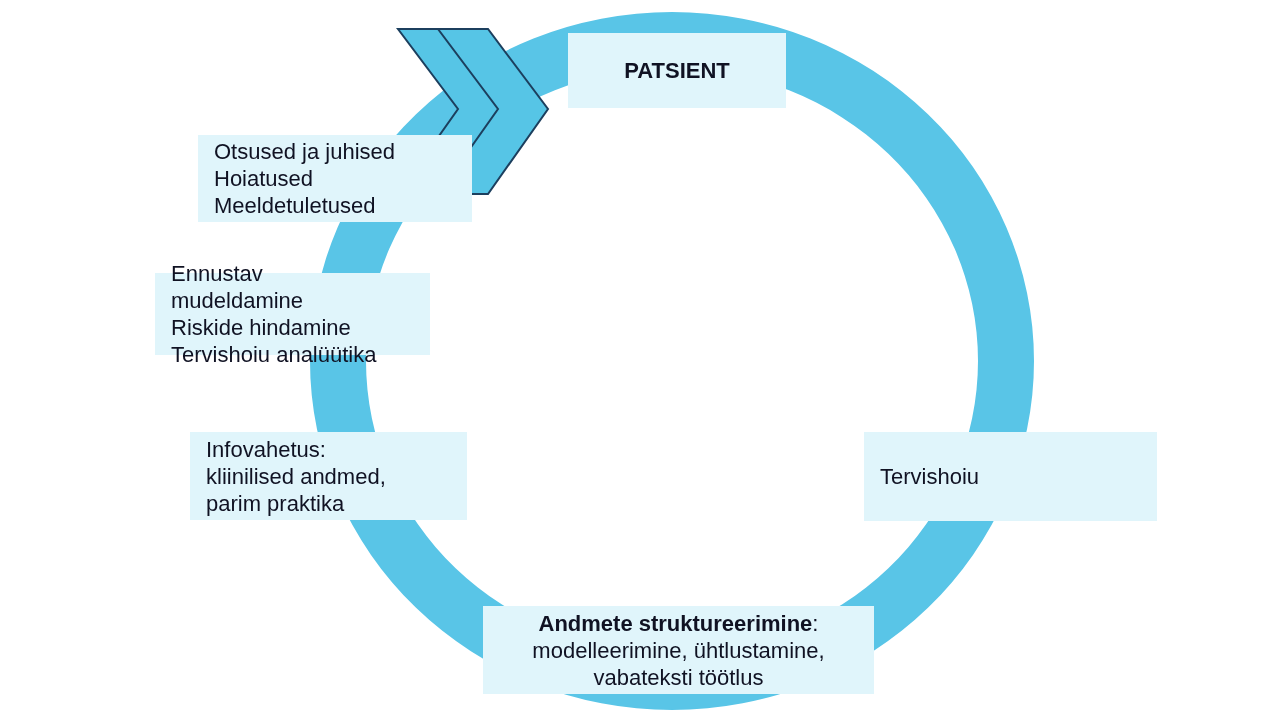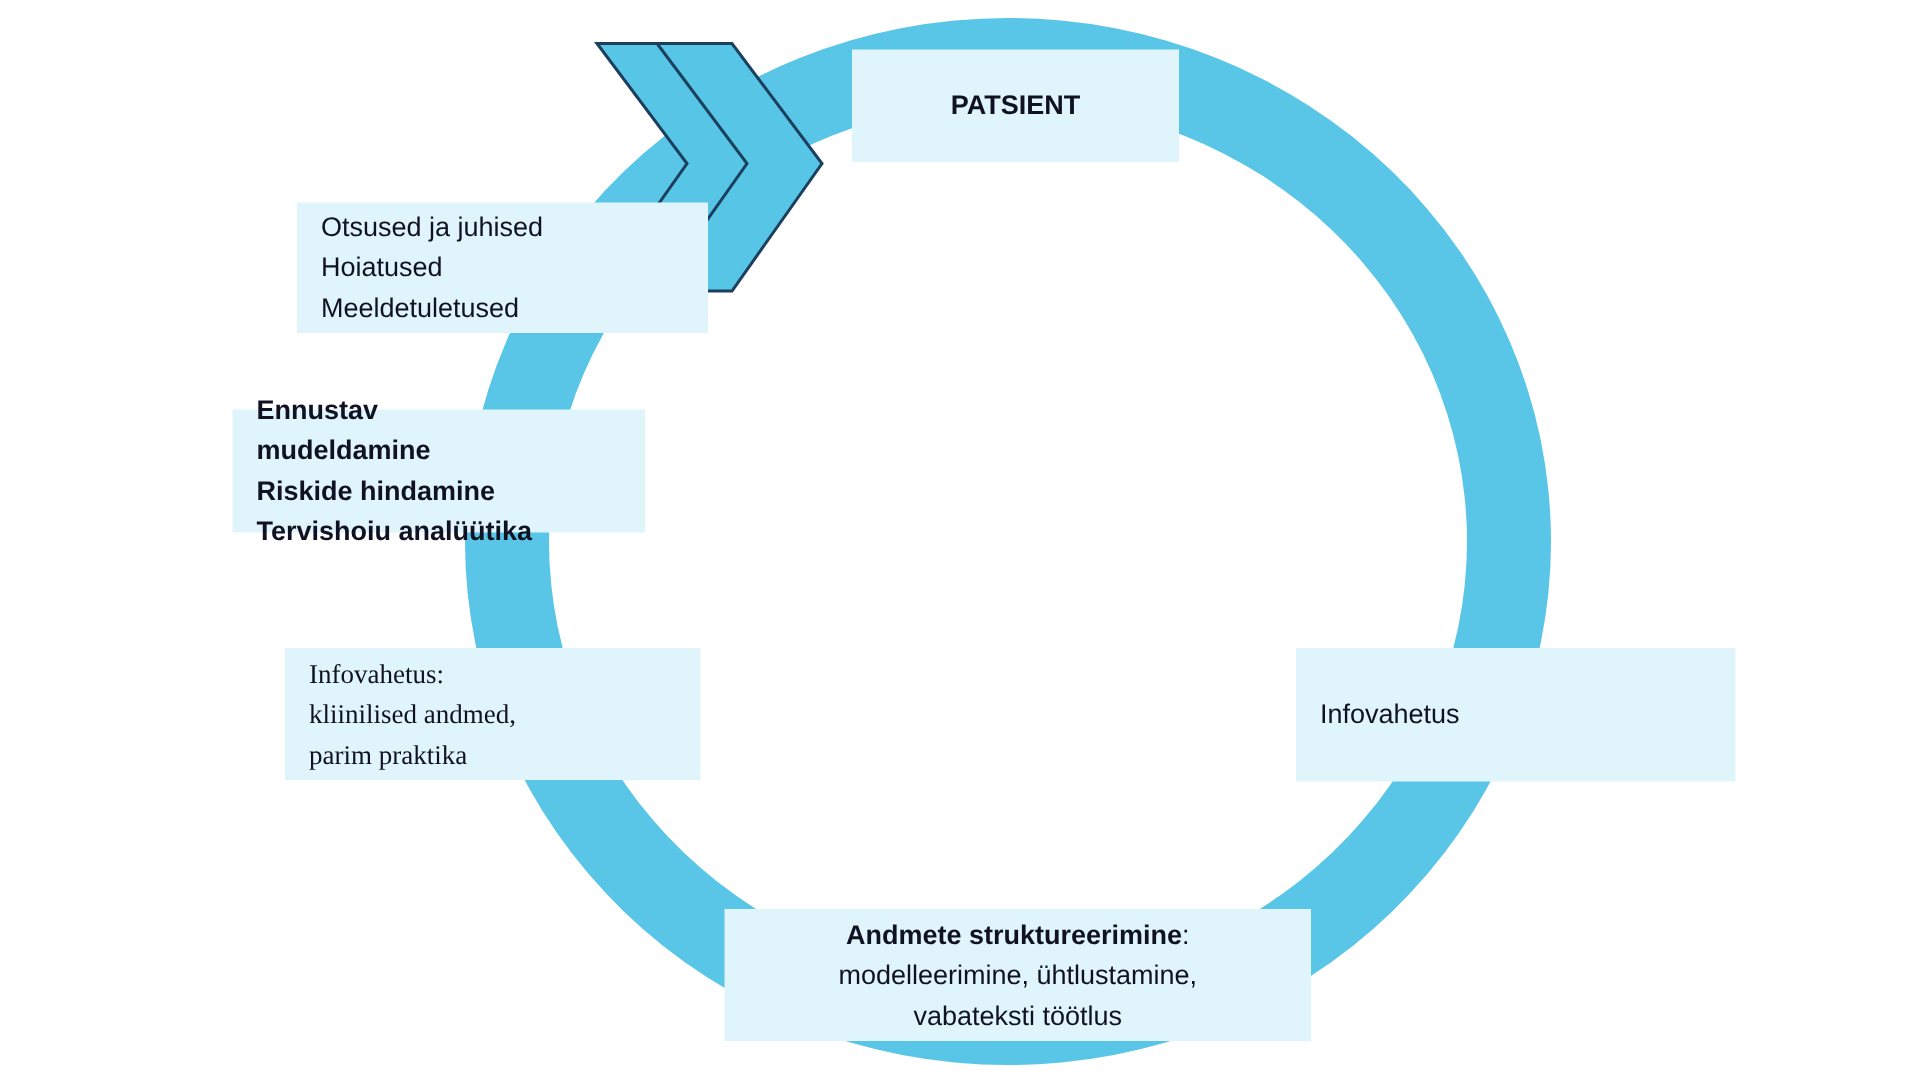--- a/index.html
+++ b/index.html
@@ -33,21 +33,21 @@
   }
   .arrow-svg polygon {
     stroke: #1c3f5e;
     stroke-width: 2;
     stroke-linejoin: miter;
   }
   .node {
     position: absolute;
     background: #e0f5fb;
     color: #101223;
-    font-size: 18px;
+    font-size: 22px;
     line-height: 27px;
     display: flex;
     align-items: center;
     box-sizing: border-box;
     padding: 24px 16px;
   }
   .node-text {
     white-space: pre-line;
   }
   .node.center-text {
@@ -67,24 +67,24 @@
   .node-etervis {
     left: 917px; top: 286px; width: 291px; height: 86px;
   }
   .node-geeniandmed {
     left: 864px; top: 432px; width: 293px; height: 89px;
   }
   .node-struktureerimine {
     left: 483px; top: 606px; width: 391px; height: 88px; align-items: center;
   }
   .node-infovahetus {
-    left: 190px; top: 432px; width: 277px; height: 88px; font-family: Liberation Serif, serif;
+    left: 190px; top: 432px; width: 277px; height: 88px;
   }
   .node-ennustav {
-    left: 155px; top: 273px; width: 275px; height: 82px; font-weight: bold;
+    left: 155px; top: 273px; width: 275px; height: 82px;
   }
   .node-otsused {
     left: 198px; top: 135px; width: 274px; height: 87px;
   }
 </style>
 </head>
 <body>
 
 <div class="canvas">
 
@@ -95,21 +95,21 @@
     <polygon points="50,15 100,15 160,95 100,180 50,180 110,95" fill="#56c5e6"></polygon>
   </svg>
 
   <div class="node node-patsient center-text">
     <span class="node-text">PATSIENT</span>
   </div>
 
 
 
   <div class="node node-geeniandmed">
-    <span class="node-text">Infovahetus</span>
+    <span class="node-text">Tervishoiu</span>
   </div>
 
   <div class="node node-struktureerimine center-text bold-title">
     <span class="node-text"><span class="node-title">Andmete struktureerimine</span><span class="node-text">:
 modelleerimine, ühtlustamine,
 vabateksti töötlus</span></span>
   </div>
 
   <div class="node node-infovahetus">
     <span class="node-text">Infovahetus:

